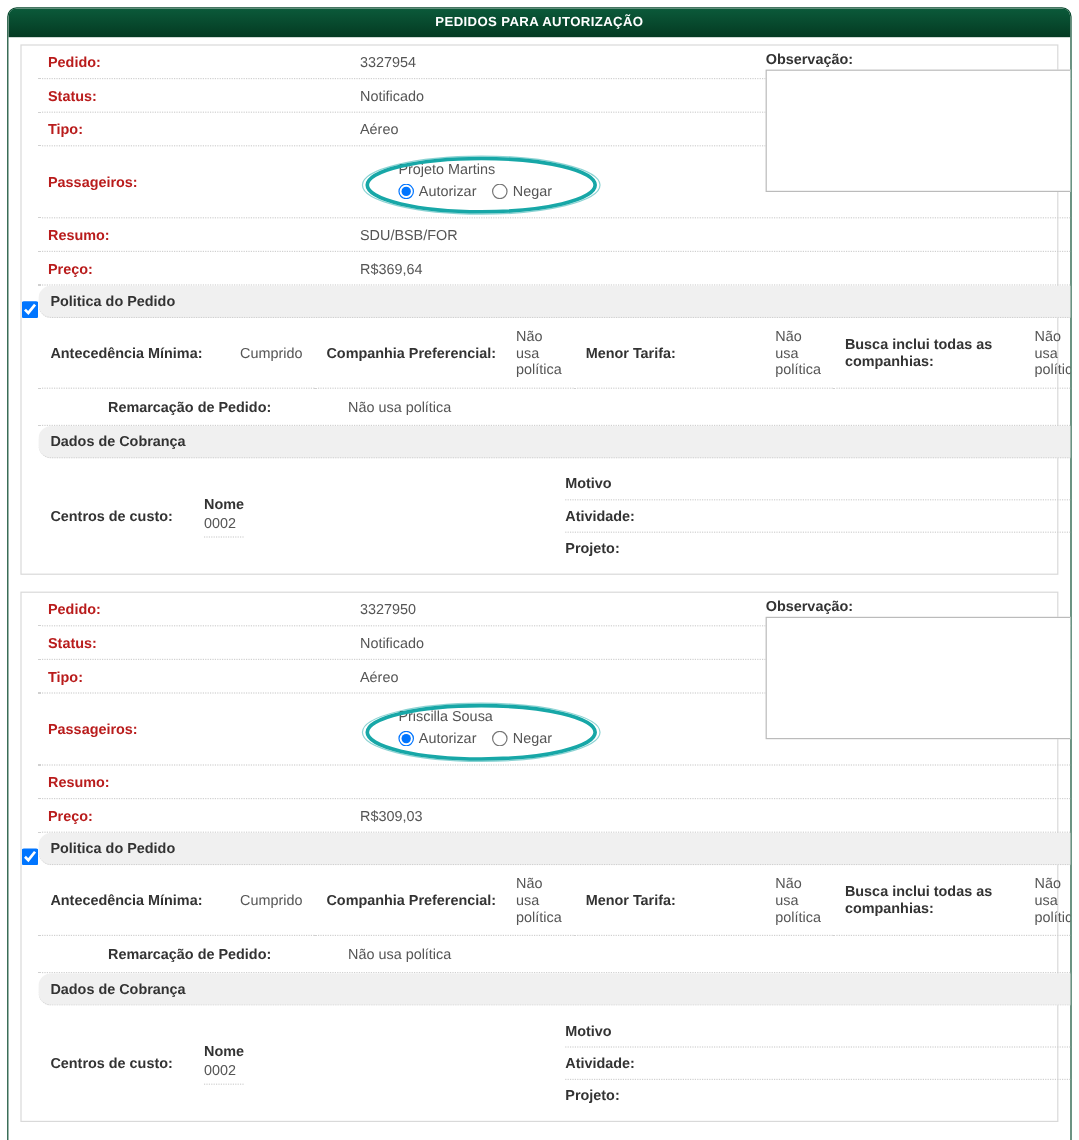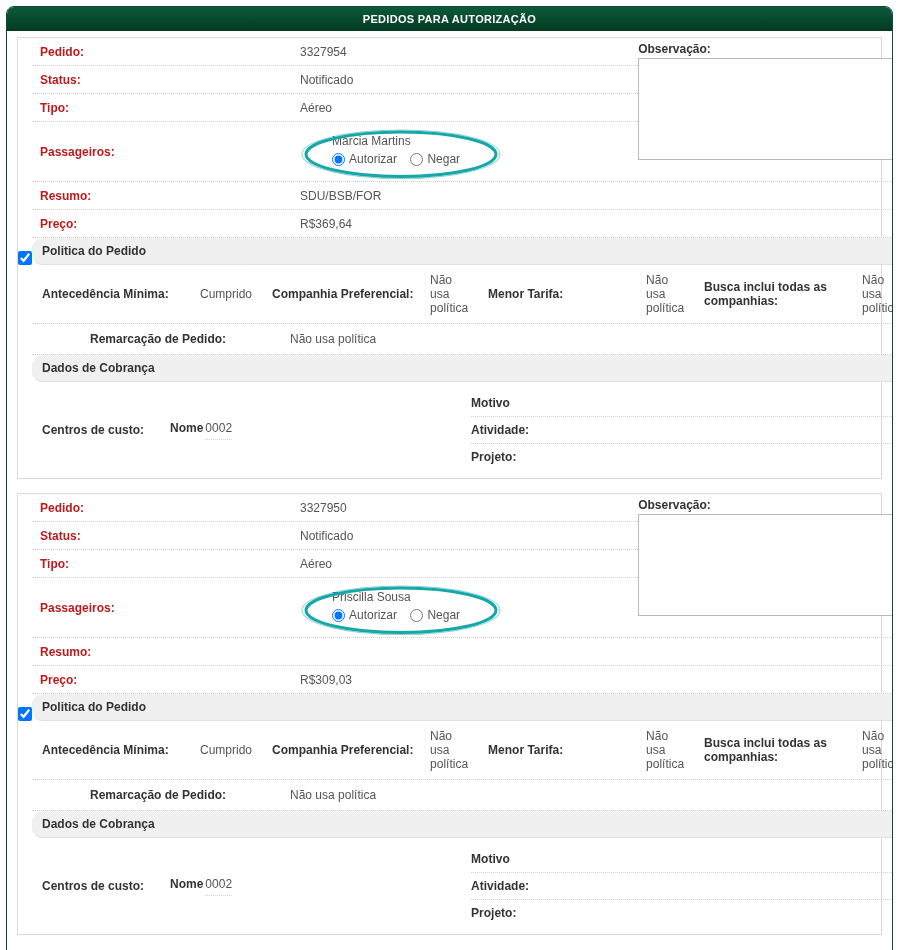--- a/index.html
+++ b/index.html
@@ -28,21 +28,21 @@
 .section-title { background: #f0f0f0; font-weight: bold; color: #333; padding: 6px 10px; border-bottom: 1px dotted #d0d0d0; border-radius: 11px; }
 .grid2 { display: grid; grid-template-columns: 1fr 1fr 1fr 1fr; }
 .grid2 .cell { display: flex; align-items: center; padding: 8px 10px; border-bottom: 1px dotted #d0d0d0; }
 .cell .clab { font-weight: bold; color: #333; width: 158px; flex-shrink: 0; }
 .cell .cval { color: #555; }
 .fullrow { display: flex; align-items: center; padding: 8px 10px; border-bottom: 1px dotted #d0d0d0; }
 .fullrow .clab { font-weight: bold; color: #333; width: 200px; flex-shrink: 0; margin-left: 48px; }
 .cobranca { display: grid; grid-template-columns: 1fr 1fr; padding: 8px 10px; }
 .cobranca .left { display: flex; align-items: center; gap: 18px; }
 .cobranca .left .clab { font-weight: bold; color: #333; }
-.cobranca .left .sub { display: flex; flex-direction: row; gap: 2px; margin-left: 8px; }
+.cobranca .left .sub { display: flex; flex-direction: column; gap: 2px; margin-left: 8px; }
 .cobranca .left .sub .s1 { font-weight: bold; color: #333; }
 .cobranca .left .sub .s2 { color: #555; border-bottom: 1px dotted #d0d0d0; padding-bottom: 4px; }
 .cobranca .right .rline { font-weight: bold; color: #333; padding: 6px 0; border-bottom: 1px dotted #d0d0d0; }
 .cobranca .right .rline:last-child { border-bottom: none; }
 </style>
 </head>
 <body>
 
 <div class="panel">
   <div class="panel-header">PEDIDOS PARA AUTORIZAÇÃO</div>
@@ -70,21 +70,21 @@
           <div class="val">Aéreo</div>
         </div>
         <div class="row pass-row">
           <div class="lbl">Passageiros:</div>
           <div class="val">
             <div class="pass-box">
               <svg class="pass-ellipse" viewBox="0 0 200 52" preserveAspectRatio="none">
                 <ellipse cx="100" cy="26" rx="94" ry="22" fill="none" stroke="#17a7a7" stroke-width="3"></ellipse>
                 <ellipse cx="100" cy="26" rx="98" ry="24" fill="none" stroke="#17a7a7" stroke-width="1" opacity=".5"></ellipse>
               </svg>
-              <div class="pass-name">Marcia Martins</div>
+              <div class="pass-name">Projeto Martins</div>
               <div class="pass-radios">
                 <label>
                     <input type="radio" name="p0" checked="" style="">
                     <span>Autorizar</span>
                   </label>
                 <label>
                     <input type="radio" name="p0" style="">
                     <span>Negar</span>
                   </label>
               </div>

